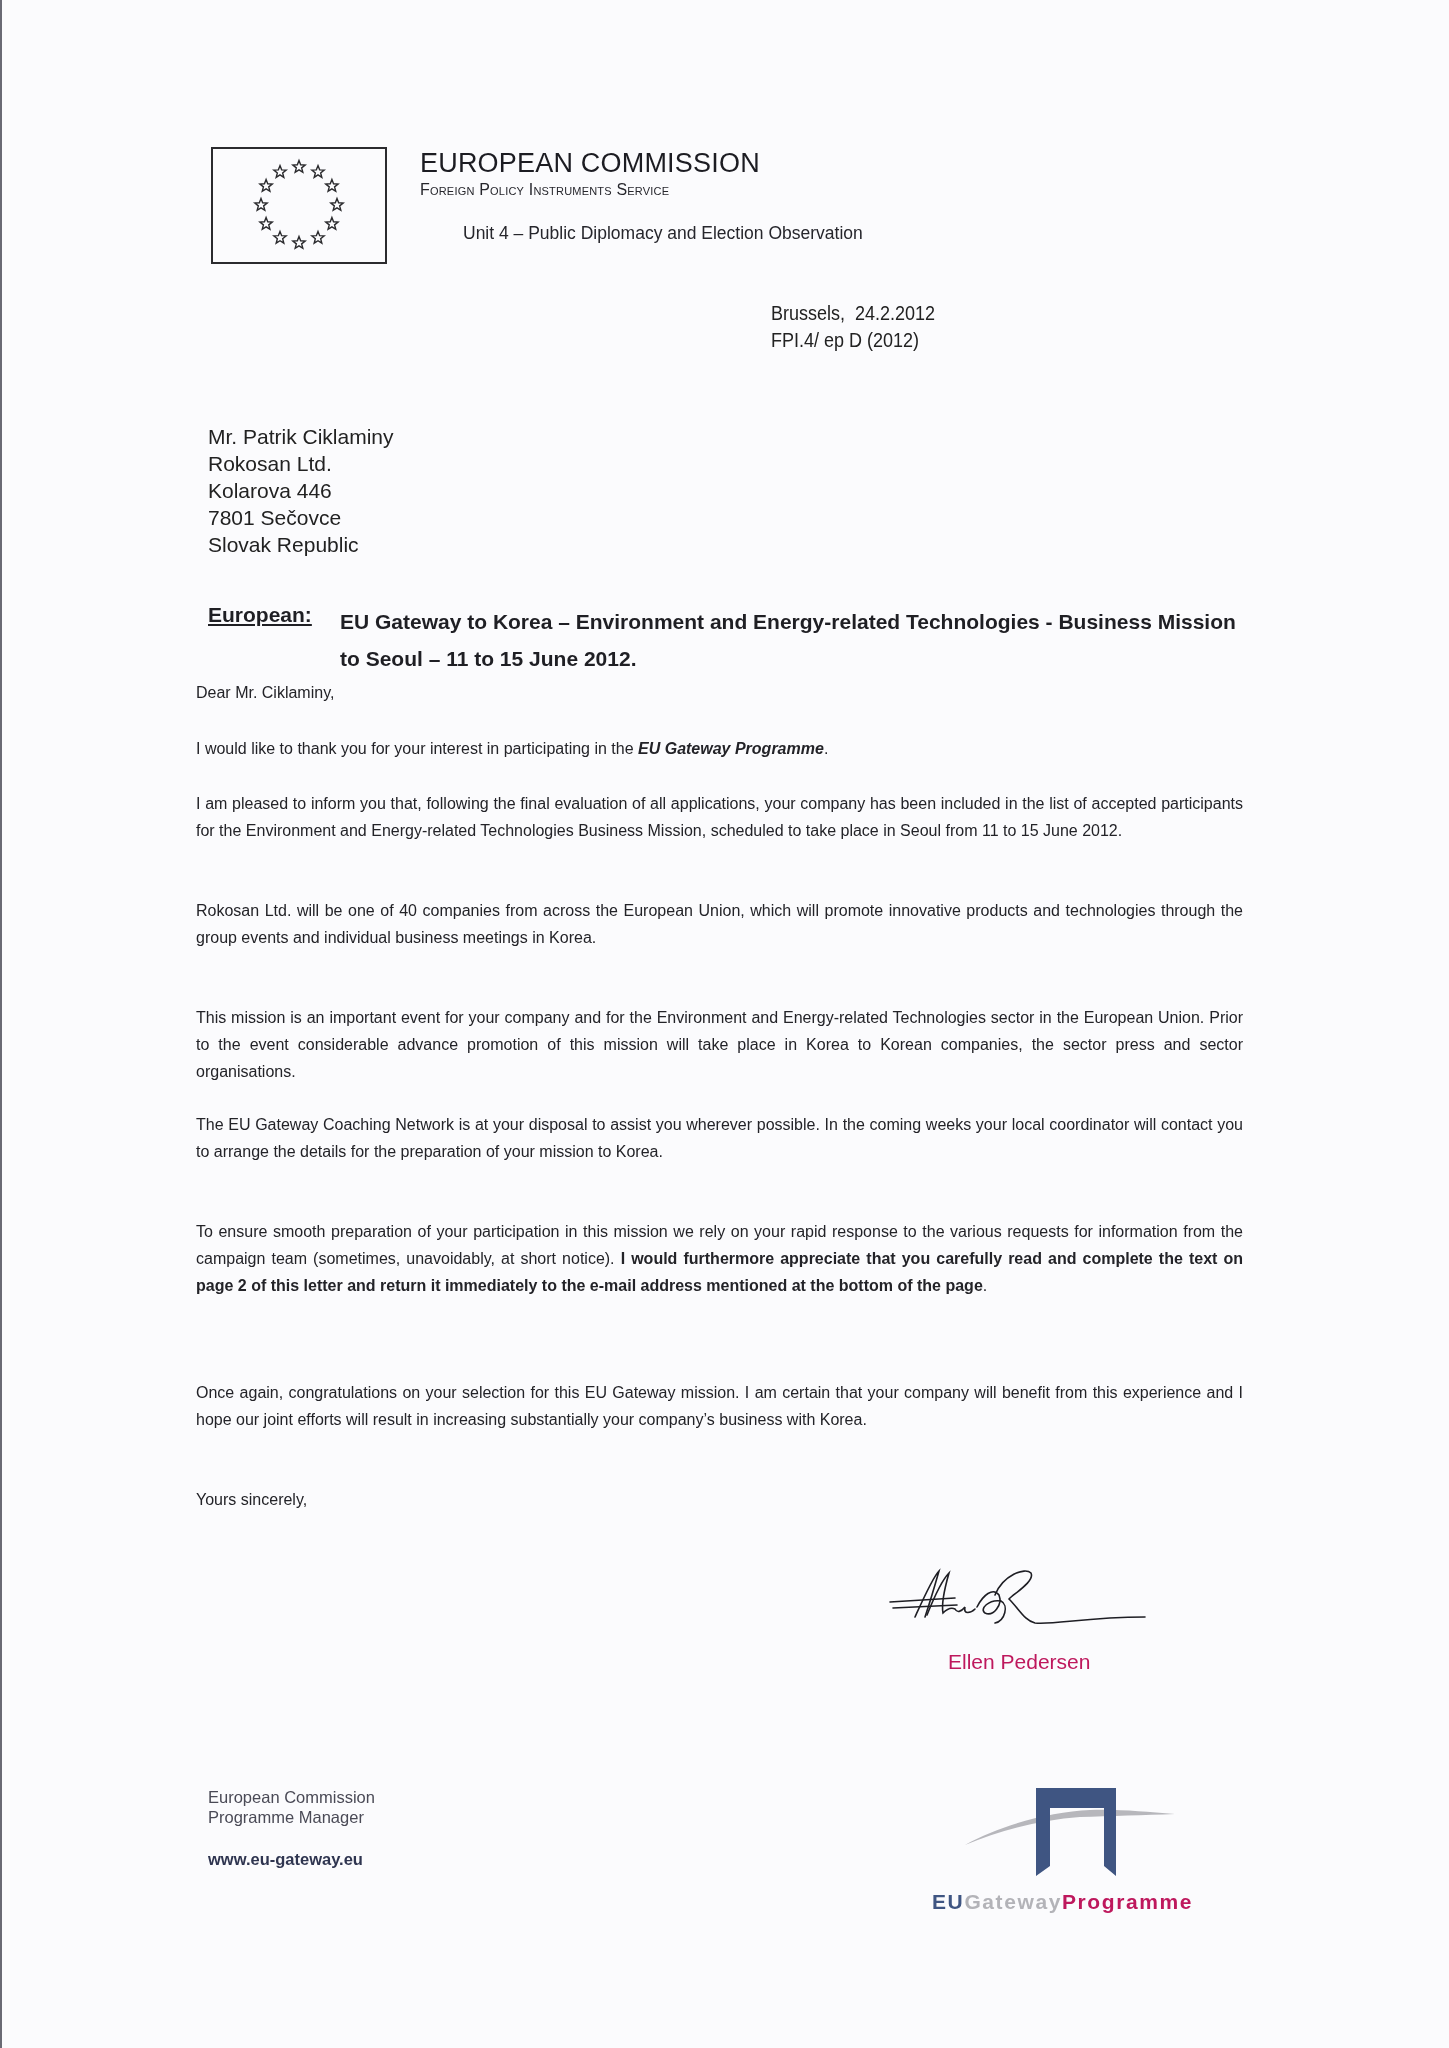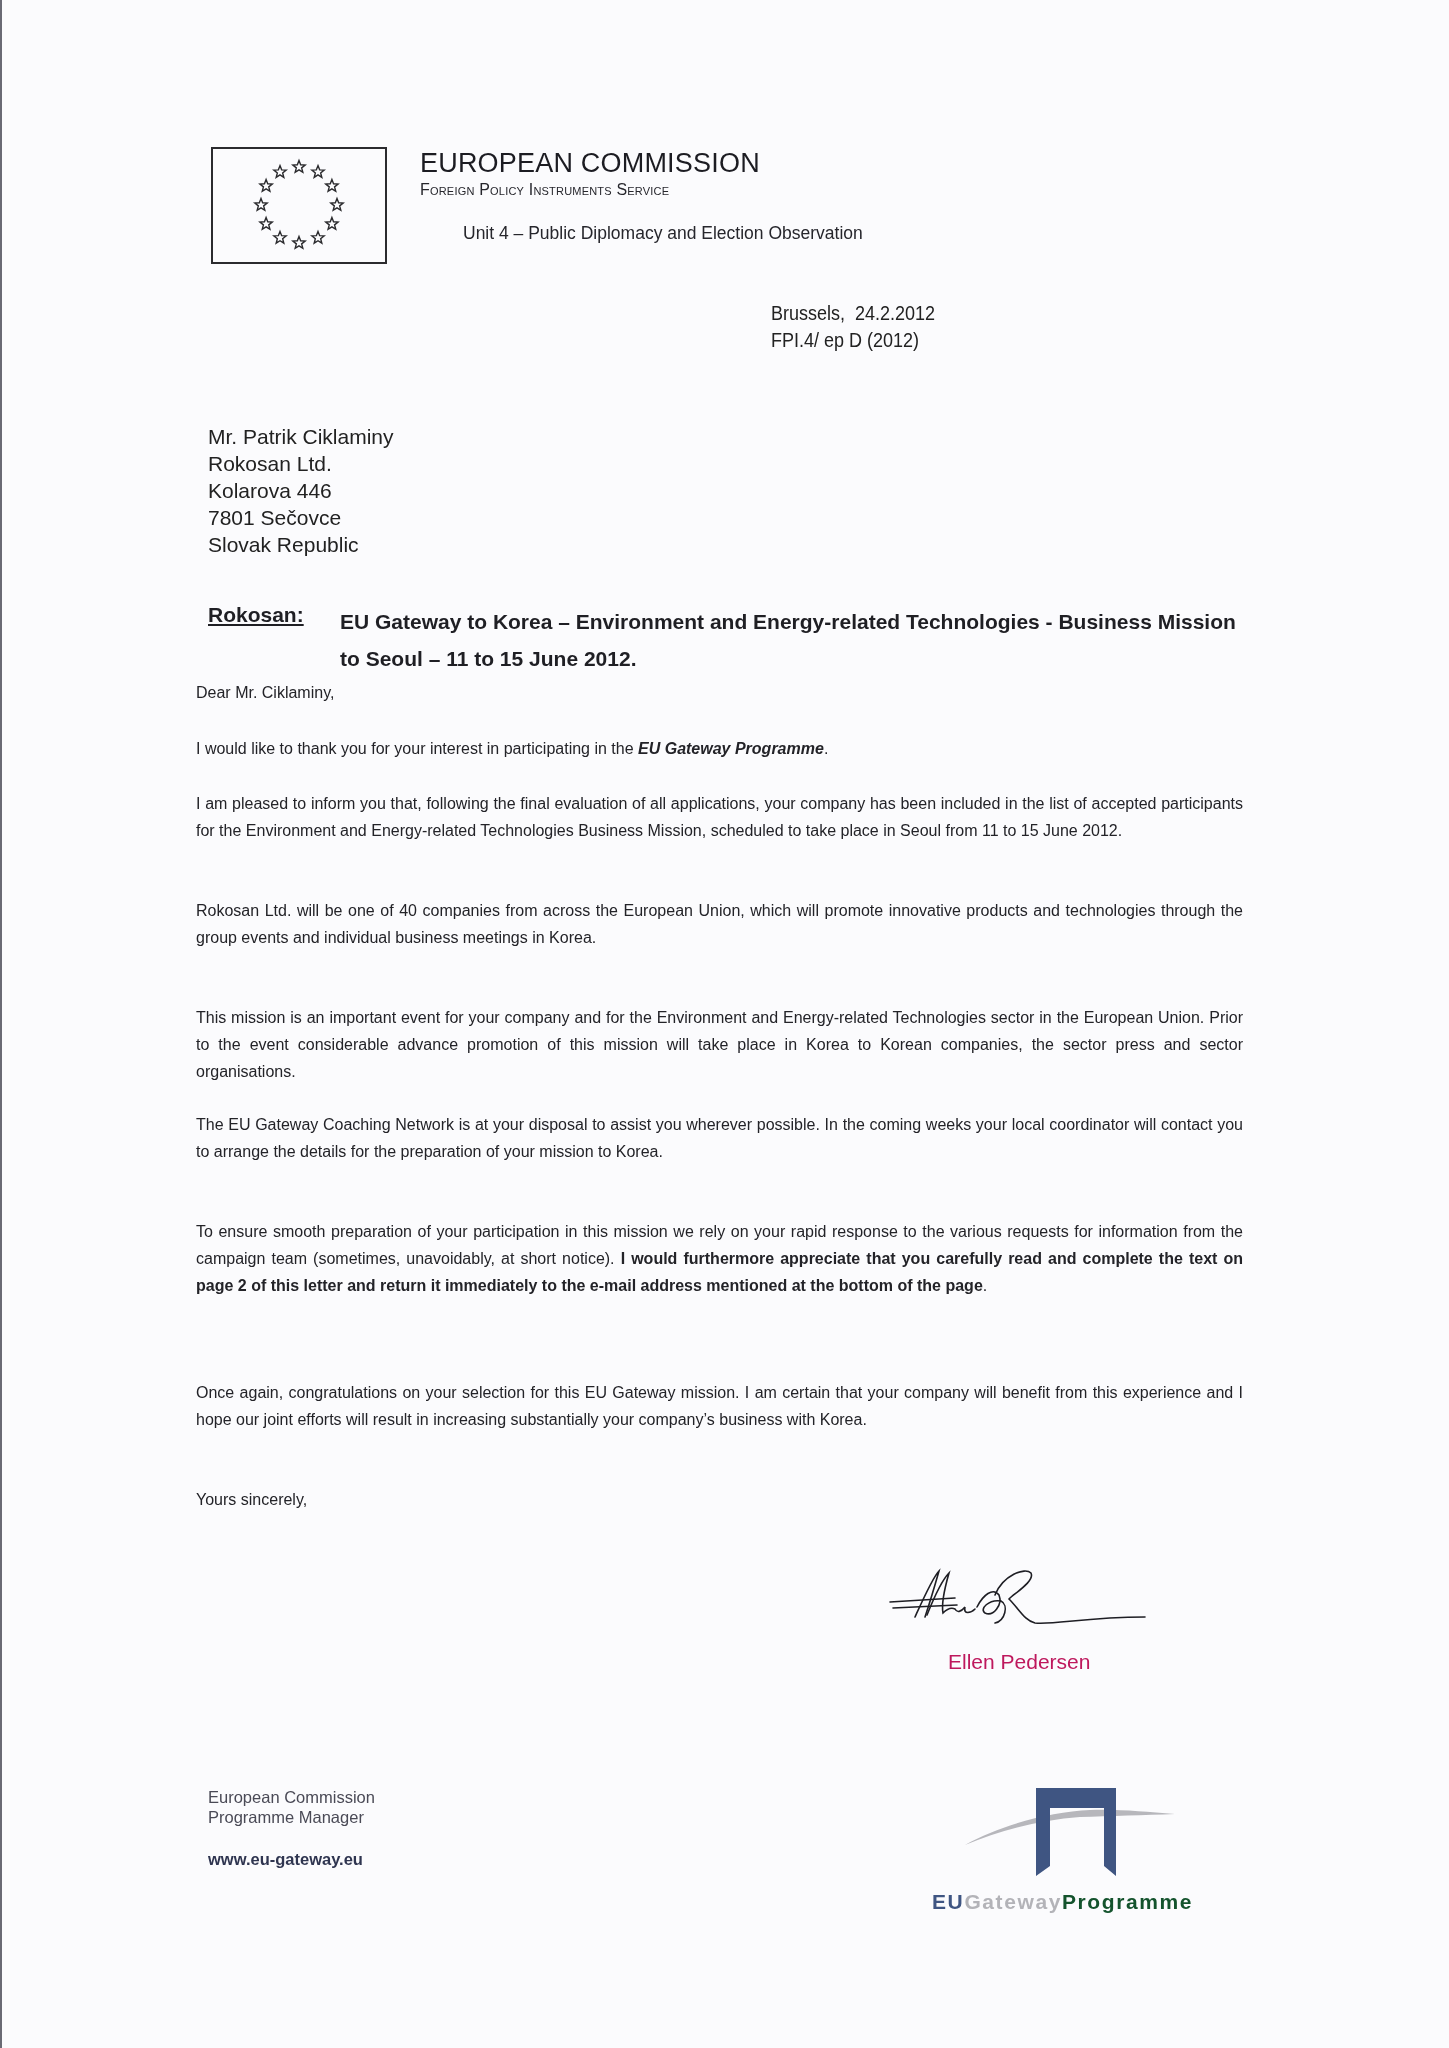--- a/index.html
+++ b/index.html
@@ -46,21 +46,21 @@
   .signer { position: absolute; left: 948px; top: 1650px; font-size: 21px; color: #be185d; }
 
   
   .footer-org { position: absolute; left: 208px; top: 1787px; font-size: 16.5px; line-height: 20px; color: #4a4a56; }
   .footer-web { position: absolute; left: 208px; top: 1850px; font-size: 16.5px; font-weight: bold; color: #2f3550; }
 
   .gw-logo { position: absolute; left: 960px; top: 1770px; }
   .gw-text { position: absolute; left: 932px; top: 1890px; font-size: 21px; font-weight: bold; letter-spacing: 1.6px; }
   .gw-eu { color: #3f5582; }
   .gw-gateway { color: #b3b3b8; }
-  .gw-prog { color: #14532d; }
+  .gw-prog { color: #be185d; }
 </style>
 </head>
 <body>
 
 <div class="page-edge"></div>
 
 <div class="flag-box">
   <svg width="172" height="113" viewBox="0 0 172 113">
     <g id="stars" fill="none" stroke="#2b2b2e" stroke-width="1.4">
         <polygon points="86.00,11.50 87.65,15.73 92.18,15.99 88.66,18.87 89.82,23.26 86.00,20.80 82.18,23.26 83.34,18.87 79.82,15.99 84.35,15.73"></polygon>
@@ -88,21 +88,21 @@
 </div>
 
 <div class="address">
   <div>Mr. Patrik Ciklaminy</div>
   <div>Rokosan Ltd.</div>
   <div>Kolarova 446</div>
   <div>7801 Sečovce</div>
   <div>Slovak Republic</div>
 </div>
 
-<div class="subject-label">Rokosan:</div>
+<div class="subject-label">European:</div>
 <div class="subject-text">EU Gateway to Korea – Environment and Energy-related Technologies - Business Mission to Seoul – 11 to 15 June 2012.</div>
 
 <div class="body-text" style="top:680px">Dear Mr. Ciklaminy,</div>
 
 <div class="body-text" style="top:736px">
   <span>I would like to thank you for your interest in participating in the </span><span class="bi">EU Gateway Programme</span><span>.</span>
 </div>
 
 <div class="body-text" style="top:791px">I am pleased to inform you that, following the final evaluation of all applications, your company has been included in the list of accepted participants for the Environment and Energy-related Technologies Business Mission, scheduled to take place in Seoul from 11 to 15 June 2012.</div>
 <div class="body-text" style="top:898px">Rokosan Ltd. will be one of 40 companies from across the European Union, which will promote innovative products and technologies through the group events and individual business meetings in Korea.</div>

